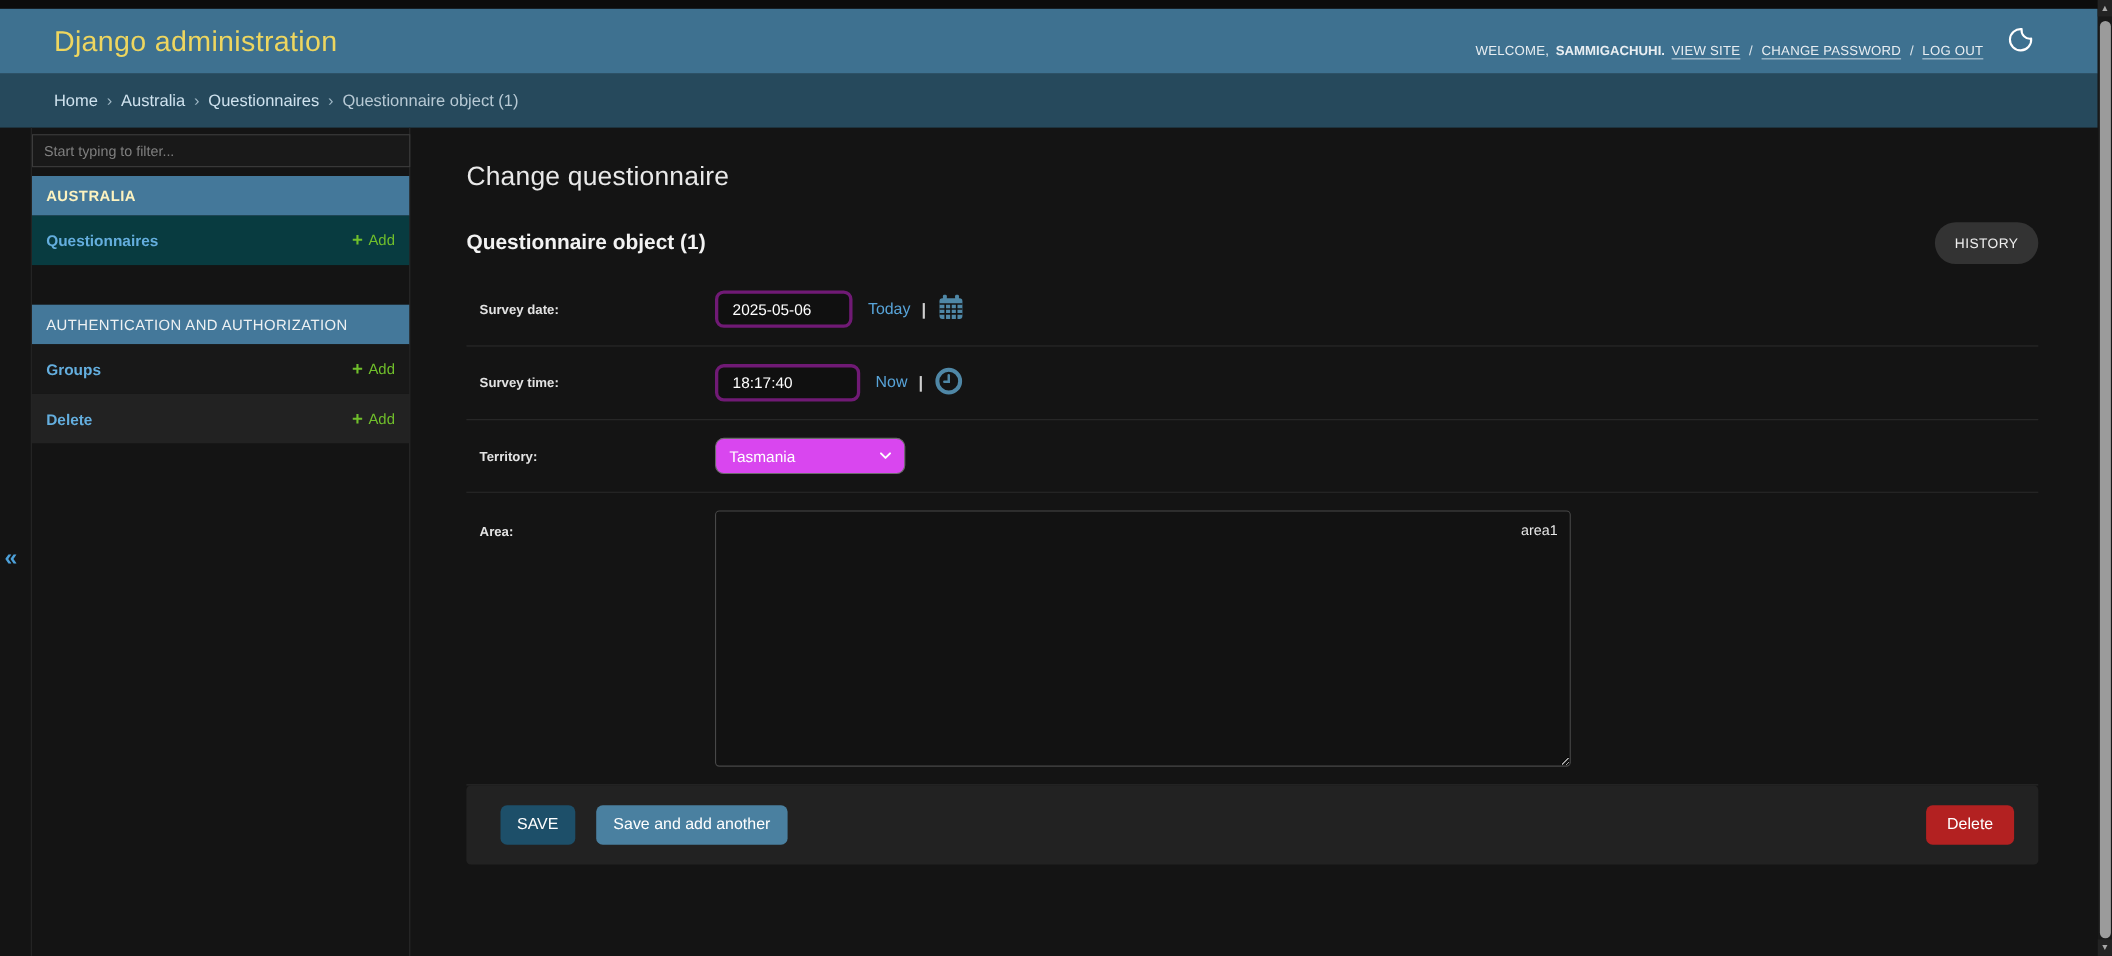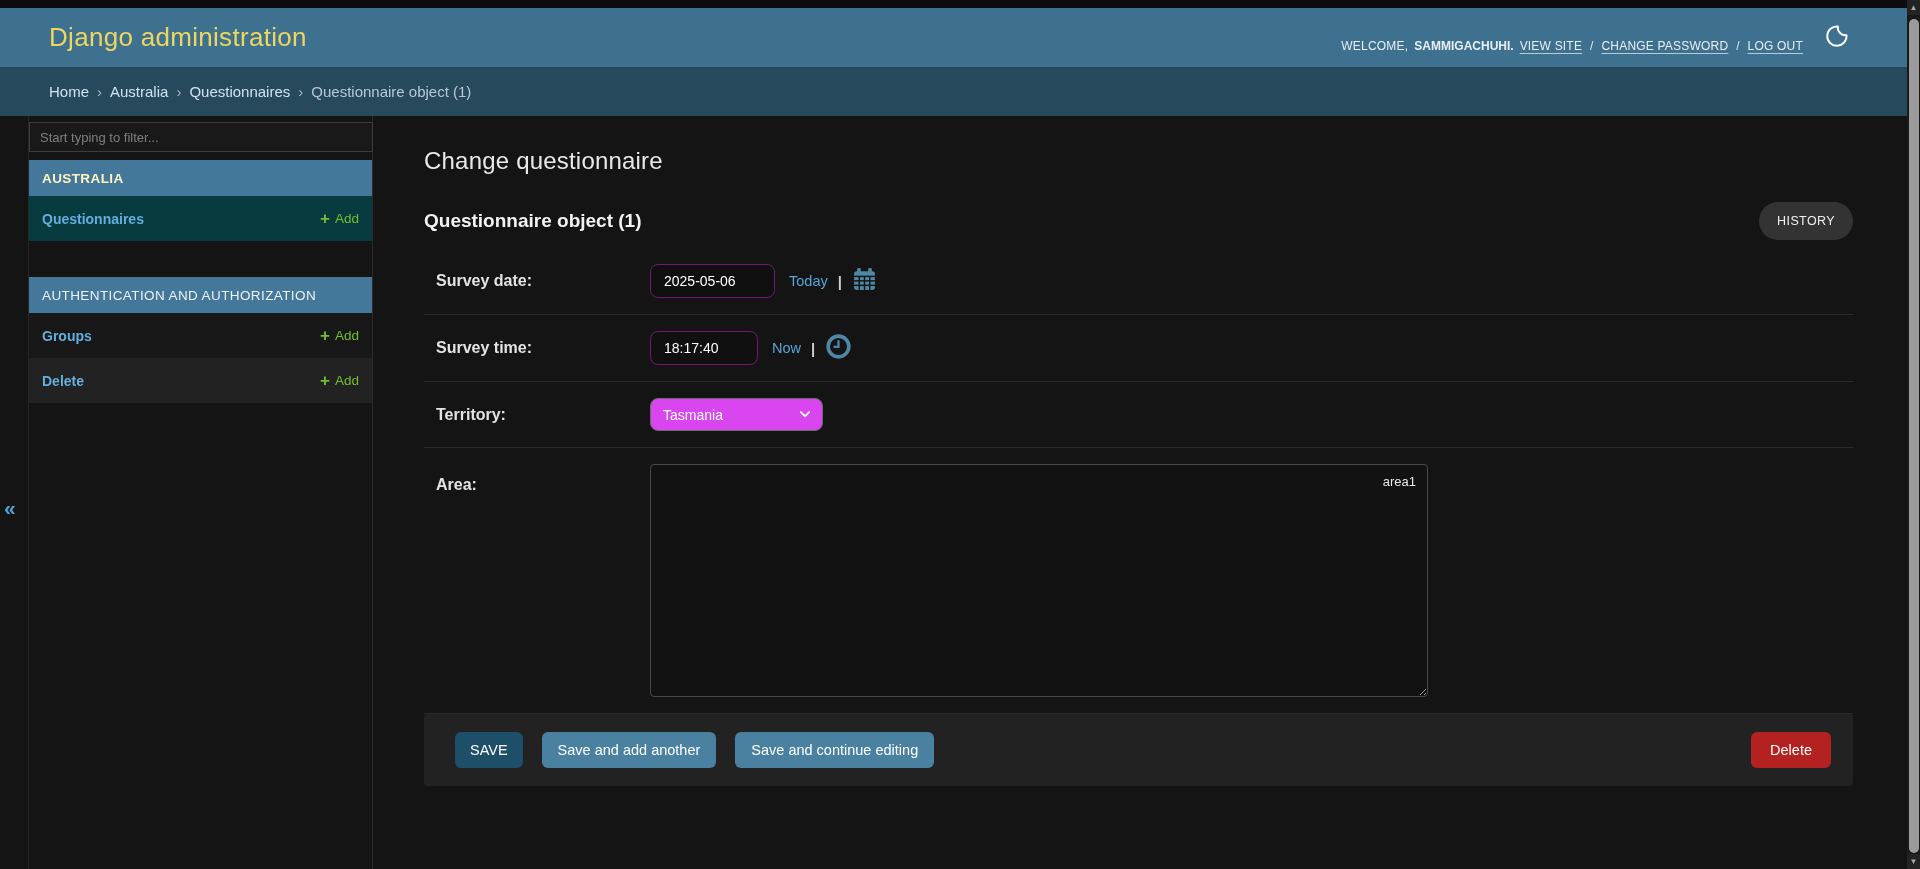--- a/index.html
+++ b/index.html
@@ -66,26 +66,26 @@
   .object-title { font-size: 19px; font-weight: 700; color: #f2f2f2; }
   .history-btn { background: #333333; color: #efefef; border: none; border-radius: 20px;
     font-size: 12.5px; letter-spacing: 0.4px; padding: 12px 18px; cursor: pointer;
     font-family: "Liberation Sans", sans-serif; }
 
   .form-module { margin-top: 8px; }
   .form-row { display: flex; align-items: center; padding: 16px 12px;
     border-bottom: 1px solid #2a2a2a; }
   .form-row.row-area { align-items: flex-start; }
   .form-row.row-area .field-label { padding-top: 12px; }
-  .field-label { width: 214px; flex-shrink: 0; font-weight: 700; font-size: 16px; color: #e3e3e3; }
+  .field-label { width: 214px; flex-shrink: 0; font-weight: 700; font-size: 12px; color: #e3e3e3; }
   .field { display: flex; align-items: center; gap: 10px; }
-  .text-input { height: 34px; background: #101010; border: 1px solid #701a75; border-radius: 8px;
+  .text-input { height: 34px; background: #101010; border: 3px solid #701a75; border-radius: 8px;
     color: #ffffff; font-size: 14px; padding: 0 13px; font-family: "Liberation Sans", sans-serif; }
   .date-input { width: 125px; }
-  .time-input { width: 108px; }
+  .time-input { width: 132px; }
   .shortcut { color: #58a4d9; font-size: 14.5px; text-decoration: none; cursor: pointer; margin-left: 4px; }
   .pipe { color: #cfcfcf; font-size: 15px; font-weight: 700; }
   .icon-btn { background: none; border: none; cursor: pointer; display: flex; align-items: center; padding: 0; }
 
   .select-wrap { position: relative; width: 173px; }
   .territory-select { width: 100%; height: 33px; appearance: none; -webkit-appearance: none;
     background: #d946ef; border: 1px solid #6b6b6b; border-radius: 8px; color: #ffffff;
     font-size: 14px; padding: 0 32px 0 12px; font-family: "Liberation Sans", sans-serif; cursor: pointer; }
   .select-chevron { position: absolute; right: 9px; top: 7px; pointer-events: none; }
 
@@ -263,21 +263,20 @@
         <div class="form-row row-area">
           <label class="field-label">Area:</label>
           <div class="field">
             <textarea class="area-textarea" style="">area1</textarea>
           </div>
         </div>
 
         <div class="submit-row">
           <button type="button" class="btn btn-save">SAVE</button>
           <button type="button" class="btn btn-secondary">Save and add another</button>
-          <button type="button" class="btn btn-secondary">Save and continue editing</button>
           <button type="button" class="btn btn-delete">Delete</button>
         </div>
 
       </form>
     </main>
   </div>
 
   <div class="scrollbar">
     <div class="sb-arrow">▲</div>
     <div class="sb-thumb"></div>

